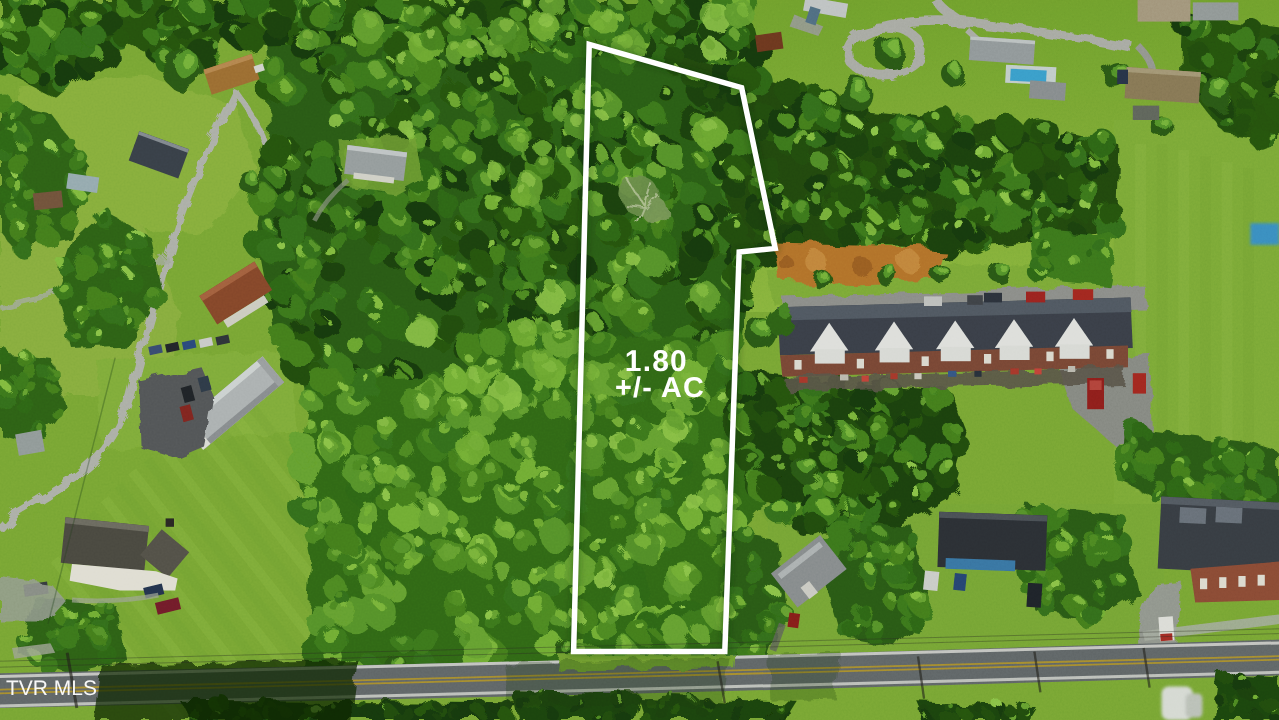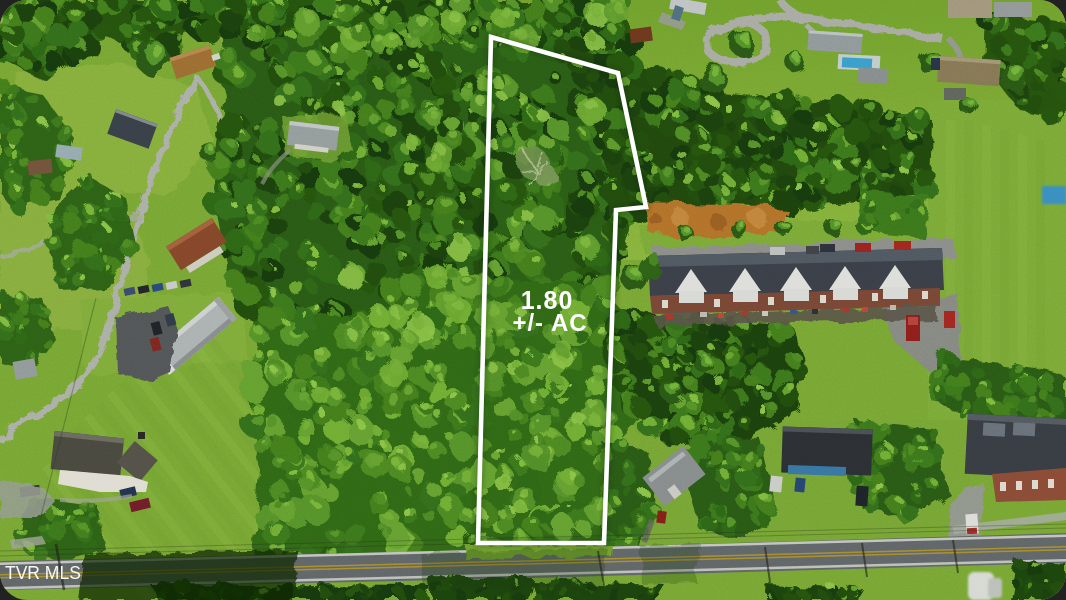--- a/index.html
+++ b/index.html
@@ -1,16 +1,16 @@
 <!DOCTYPE html>
 <html><head>
 <meta charset="utf-8">
 <style>
 html,body{margin:0;padding:0;background:#222;}
-#stage{position:relative;width:1066px;height:600px;overflow:hidden;font-family:"Liberation Sans",sans-serif;border-radius:27px;}
+#stage{position:relative;width:1066px;height:600px;overflow:hidden;font-family:"Liberation Sans",sans-serif;}
 </style>
 </head>
 <body>
 
 <div id="stage">
 <svg width="1066" height="600" viewBox="0 0 1066 600" xmlns="http://www.w3.org/2000/svg">
 <defs>
 <filter id="rough" x="-15%" y="-15%" width="130%" height="130%">
   <feTurbulence type="fractalNoise" baseFrequency="0.045" numOctaves="3" seed="7" result="n"></feTurbulence>
   <feDisplacementMap in="SourceGraphic" in2="n" scale="14"></feDisplacementMap>

